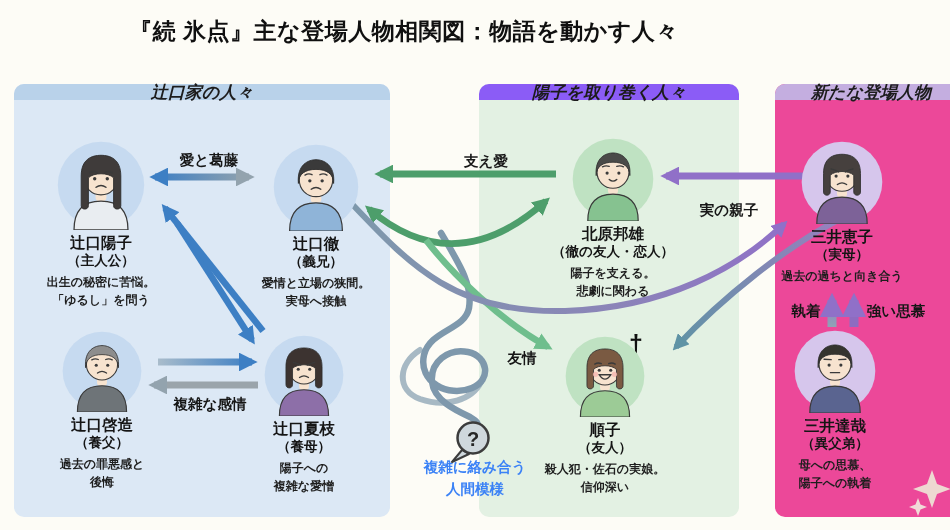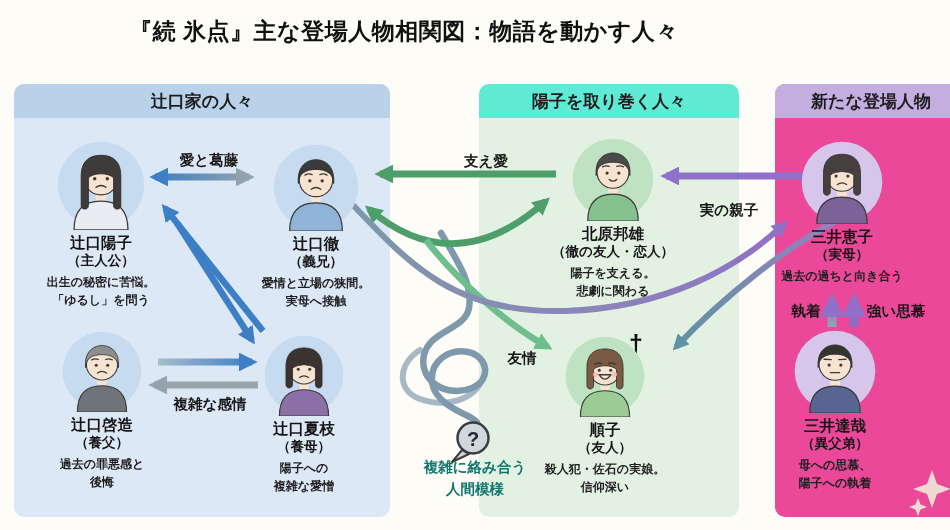--- a/index.html
+++ b/index.html
@@ -3,26 +3,26 @@
 <meta charset="utf-8">
 <style>
   html,body{margin:0;padding:0;}
   body{width:950px;height:530px;position:relative;overflow:hidden;
        background:#fdfcf6;font-family:"Liberation Sans","DejaVu Sans",sans-serif;}
   .stage{position:absolute;inset:0;}
   .title{position:absolute;top:16px;left:0;width:808px;text-align:center;
          font-size:23px;font-weight:700;color:#101010;letter-spacing:.5px;z-index:3;}
   
   .panel{position:absolute;border-radius:10px;z-index:1;}
-  .panel-header{height:34px;border-radius:10px 10px 0 0;display:flex;align-items:center;justify-content:center;
-                font-size:17px;font-weight:700;color:#1c1c1c;}
+  .panel-header{height:16px;border-radius:10px 10px 0 0;display:flex;align-items:center;justify-content:center;
+                font-size:17px;font-weight:700;color:#1c1c1c;font-style:italic;}
   .panel-blue{left:14px;top:84px;width:376px;height:433px;background:#dce8f5;}
   .panel-blue .panel-header{background:#b9d2ea;}
   .panel-green{left:479px;top:84px;width:260px;height:433px;background:#e3f1e3;}
-  .panel-green .panel-header{background:#5eead4;}
+  .panel-green .panel-header{background:#8b5cf6;}
   .panel-purple{left:754px;top:84px;width:192px;height:433px;background:#ec4899;margin-left:21px;}
   .panel-purple .panel-header{background:#c4aee0;}
   
   svg.overlay{position:absolute;left:0;top:0;z-index:2;}
   
   .person{position:absolute;width:150px;text-align:center;z-index:3;color:#151515;}
   .person .avatar{display:block;margin:0 auto;}
   .pname{font-size:15.5px;font-weight:700;margin-top:3px;line-height:1.25;}
   .prole{font-size:13.5px;font-weight:700;line-height:1.3;}
   .pdesc{font-size:12px;font-weight:600;margin-top:3px;line-height:1.5;color:#1e1e1e;}
@@ -32,21 +32,21 @@
   .p-keiko{left:767px;top:140px;}   .p-keiko .avatar{width:84px;height:84px;}
   .p-keizo{left:27px;top:330px;}    .p-keizo .avatar{width:82px;height:82px;}
   .p-natsue{left:229px;top:334px;}  .p-natsue .avatar{width:82px;height:82px;}
   .p-junko{left:530px;top:335px;}   .p-junko .avatar{width:82px;height:82px;}
   .p-tatsuya{left:760px;top:329px;} .p-tatsuya .avatar{width:84px;height:84px;}
   
   .rlabel{position:absolute;transform:translate(-50%,-50%);white-space:nowrap;
           font-size:14.5px;font-weight:700;color:#161616;z-index:3;}
   .dagger{position:absolute;left:629px;top:330px;font-size:25px;font-weight:700;color:#111;z-index:3;}
   .tangle-caption{position:absolute;left:400px;top:456px;width:150px;text-align:center;
-                  font-size:14.5px;font-weight:700;line-height:1.55;color:#0f766e;z-index:3;}
+                  font-size:14.5px;font-weight:700;line-height:1.55;color:#3b82f6;z-index:3;}
   .av-brow,.av-mouth{fill:none;stroke:#3a3a3a;stroke-width:1.6;stroke-linecap:round;}
 </style>
 </head>
 <body>
 
 <div class="stage">
 
   <div class="title">『続 氷点』主な登場人物相関図：物語を動かす人々</div>
 
   <div class="panel panel-blue">

